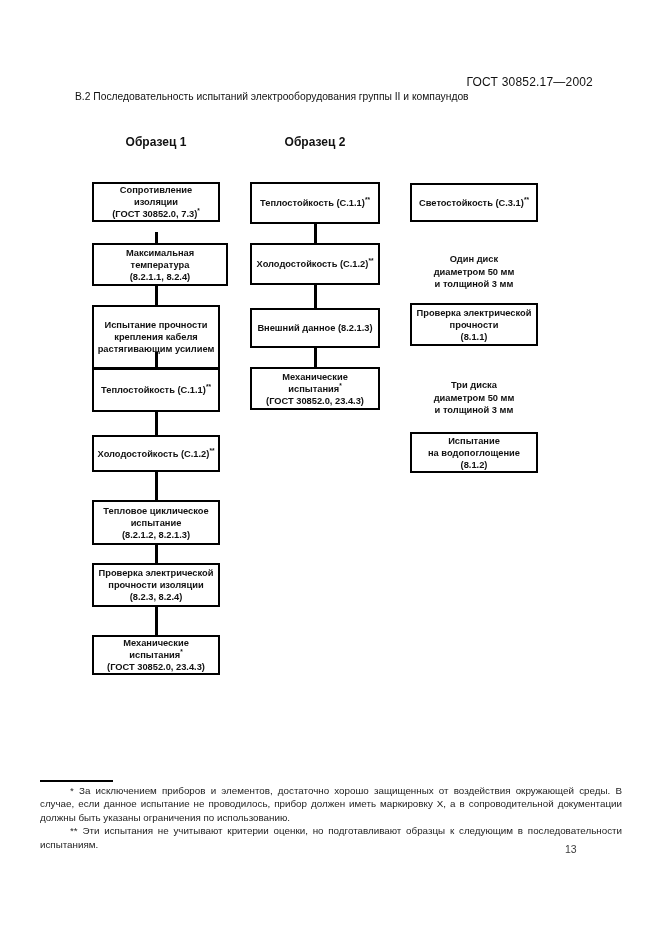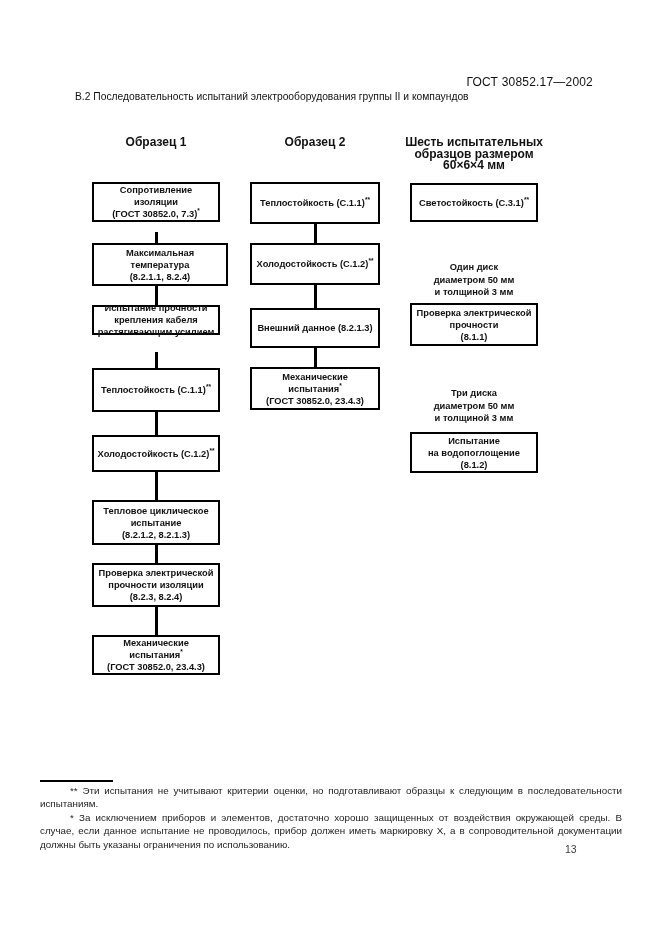--- a/index.html
+++ b/index.html
@@ -21,21 +21,21 @@
     font-size:12px; line-height:11.5px; color:#111;
   }
   .fc-box {
     position:absolute; box-sizing:border-box; border:2px solid #000; background:#fff;
     display:flex; align-items:center; justify-content:center; text-align:center;
     font-weight:bold; font-size:9.3px; line-height:12px; color:#111; padding:2px 3px;
   }
   .fc-text {
     position:absolute; box-sizing:border-box;
     display:flex; align-items:center; justify-content:center; text-align:center;
-    font-weight:bold; font-size:9.3px; line-height:12.5px; color:#111;margin-top:8px;
+    font-weight:bold; font-size:9.3px; line-height:12.5px; color:#111;
   }
   .fc-line sup { font-size:6.5px; vertical-align:super; line-height:0; }
   .fc-conn { position:absolute; width:3px; background:#000; }
   .footnote-rule {
     position:absolute; left:40px; top:780px; width:73px; height:0;
     border-top:2px solid #000;
   }
   .footnotes {
     position:absolute; left:40px; top:784px; width:582px;
     font-size:9.8px; line-height:13.4px; text-align:justify; color:#222;
@@ -64,21 +64,21 @@
     </div>
     <div class="fc-conn" style="left: 154.5px; top: 232px; height: 11px;"></div>
     <div class="fc-box" style="left: 92px; width: 136px; top: 243px; height: 43px;">
       <div>
         <div class="fc-line"><span>Максимальная</span></div>
         <div class="fc-line"><span>температура</span></div>
         <div class="fc-line"><span>(8.2.1.1, 8.2.4)</span></div>
       </div>
     </div>
     <div class="fc-conn" style="left: 154.5px; top: 286px; height: 19px;"></div>
-    <div class="fc-box" style="left: 92px; width: 128px; top: 305px; height: 30px;">
+    <div class="fc-box" style="left: 92px; width: 128px; top: 305px; height: 64px;">
       <div>
         <div class="fc-line"><span>Испытание прочности</span></div>
         <div class="fc-line"><span>крепления кабеля</span></div>
         <div class="fc-line"><span>растягивающим усилием</span></div>
       </div>
     </div>
     <div class="fc-conn" style="left: 154.5px; top: 352px; height: 16px;"></div>
     <div class="fc-box" style="left: 92px; width: 128px; top: 368px; height: 44px;">
       <div>
         <div class="fc-line"><span>Теплостойкость (С.1.1)</span><sup>**</sup></div>
@@ -133,25 +133,20 @@
         <div class="fc-line"><span>Внешний данное (8.2.1.3)</span></div>
       </div>
     </div>
     <div class="fc-conn" style="left: 313.5px; top: 348px; height: 19px;"></div>
     <div class="fc-box" style="left: 250px; width: 130px; top: 367px; height: 43px;">
       <div>
         <div class="fc-line"><span>Механические испытания</span><sup>*</sup></div>
         <div class="fc-line"><span>(ГОСТ 30852.0, 23.4.3)</span></div>
       </div>
     </div>
-    <div class="col-header" style="left: 398px; width: 152px; top: 137px;">
-      <div>Шесть испытательных</div>
-      <div>образцов размером</div>
-      <div>60×6×4 мм</div>
-    </div>
     <div class="fc-box" style="left: 410px; width: 128px; top: 183px; height: 39px;">
       <div>
         <div class="fc-line"><span>Светостойкость (С.3.1)</span><sup>**</sup></div>
       </div>
     </div>
     <div class="fc-text" style="left: 410px; width: 128px; top: 252px; height: 40px;">
       <div>
         <div class="fc-line"><span>Один диск</span></div>
         <div class="fc-line"><span>диаметром 50 мм</span></div>
         <div class="fc-line"><span>и толщиной 3 мм</span></div>
@@ -175,16 +170,16 @@
       <div>
         <div class="fc-line"><span>Испытание</span></div>
         <div class="fc-line"><span>на водопоглощение</span></div>
         <div class="fc-line"><span>(8.1.2)</span></div>
       </div>
     </div>
   </div>
 
 <div class="footnote-rule"></div>
 <div class="footnotes">
+  <p>* За исключением приборов и элементов, достаточно хорошо защищенных от воздействия окружающей среды. В случае, если данное испытание не проводилось, прибор должен иметь маркировку X, а в сопроводительной документации должны быть указаны ограничения по использованию.</p>
   <p>** Эти испытания не учитывают критерии оценки, но подготавливают образцы к следующим в последовательности испытаниям.</p>
-  <p>* За исключением приборов и элементов, достаточно хорошо защищенных от воздействия окружающей среды. В случае, если данное испытание не проводилось, прибор должен иметь маркировку X, а в сопроводительной документации должны быть указаны ограничения по использованию.</p>
 </div>
 <div class="page-num">13</div>
 
 </body></html>

